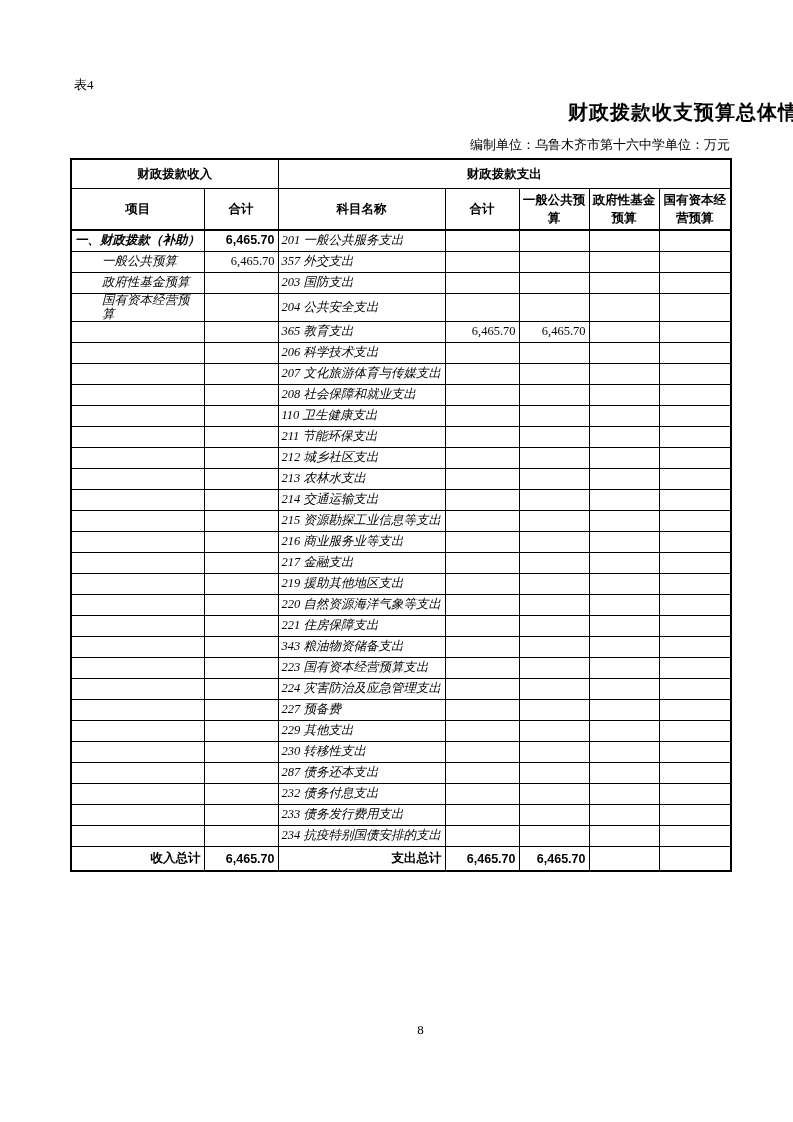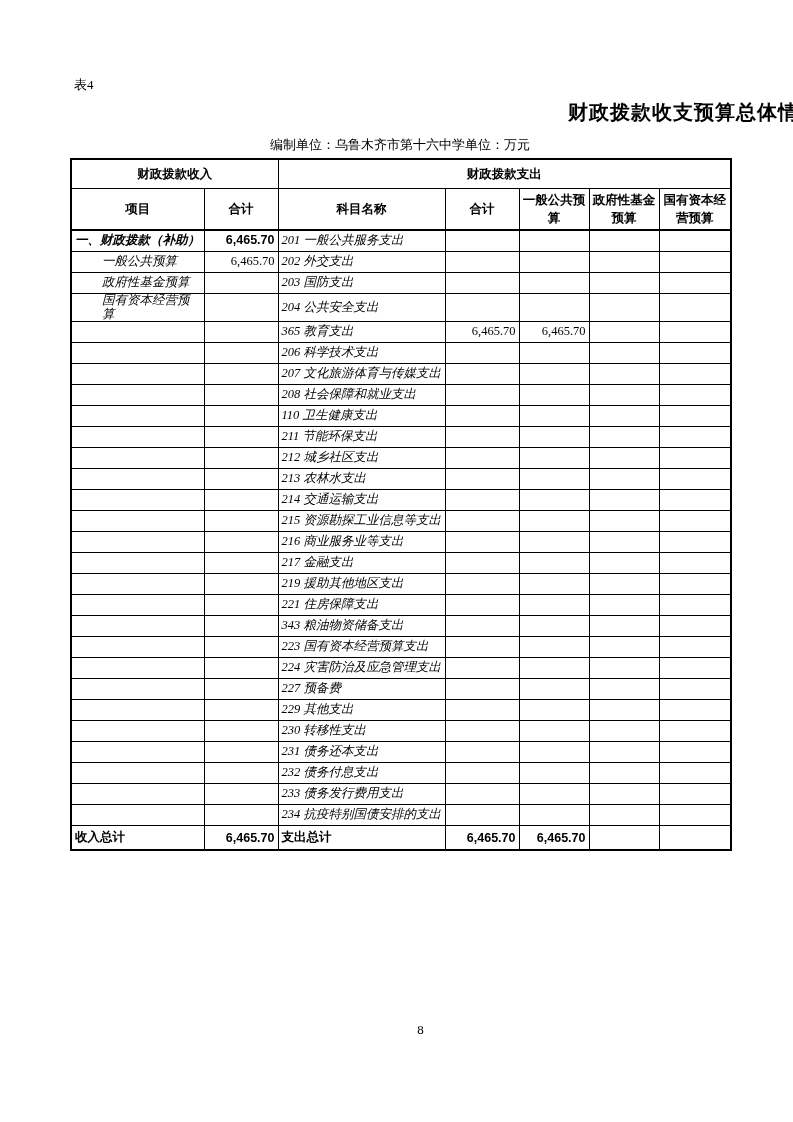--- a/index.html
+++ b/index.html
@@ -8,21 +8,21 @@
     font-family:"Liberation Serif","DejaVu Serif",serif;color:#000;padding-left:48px;
   }
   .table-no{position:absolute;top:76px;left:74px;font-size:13px;}
   .doc-title{
     position:absolute;top:99px;left:0;width:100%;text-align:right;
     font-size:20px;font-weight:bold;font-family:"Liberation Sans","DejaVu Sans",sans-serif;
     letter-spacing:1px;
   }
   .meta-row{
     position:absolute;top:136px;left:70px;width:660px;
-    display:flex;justify-content:center;font-size:13px;
+    display:flex;justify-content:flex-end;font-size:13px;
   }
   table.budget{
     position:absolute;top:158px;left:70px;width:660px;
     border-collapse:collapse;table-layout:fixed;
     border:2px solid #000;
     font-size:12.5px;
   }
   table.budget th, table.budget td{
     border:1px solid #000;padding:0 3px;overflow:hidden;white-space:normal;
   }
@@ -41,21 +41,21 @@
   tr.bold-income td:nth-child(1),
   tr.bold-income td:nth-child(2){
     font-weight:bold;font-family:"Liberation Sans","DejaVu Sans",sans-serif;
   }
   tr.indent-income td:nth-child(1){padding-left:30px;}
   tr.total-row{height:24px;}
   tr.total-row td{
     font-weight:bold;font-family:"Liberation Sans","DejaVu Sans",sans-serif;
     vertical-align:middle;
   }
-  tr.total-row td.ctr{text-align:left;}
+  tr.total-row td.ctr{text-align:right;}
   .page-number{
     position:absolute;top:1022px;left:0;width:100%;text-align:center;font-size:13px;
   }
 </style>
 </head>
 <body>
 
 <div class="page">
 
   <div class="table-no">表4</div>
@@ -98,21 +98,21 @@
       <td class="num">6,465.70</td>
       <td class="name sect">201  一般公共服务支出</td>
       <td class="num"></td>
       <td class="num"></td>
       <td class="num"></td>
       <td class="num"></td>
     </tr>
         <tr class="data-row indent-income">
       <td class="name">一般公共预算</td>
       <td class="num">6,465.70</td>
-      <td class="name sect">202  外交支出</td>
+      <td class="name sect">357  外交支出</td>
       <td class="num"></td>
       <td class="num"></td>
       <td class="num"></td>
       <td class="num"></td>
     </tr>
         <tr class="data-row indent-income">
       <td class="name">政府性基金预算</td>
       <td class="num"></td>
       <td class="name sect">203  国防支出</td>
       <td class="num"></td>
@@ -242,20 +242,29 @@
       <td class="num"></td>
       <td class="name sect">219  援助其他地区支出</td>
       <td class="num"></td>
       <td class="num"></td>
       <td class="num"></td>
       <td class="num"></td>
     </tr>
         <tr class="data-row">
       <td class="name"></td>
       <td class="num"></td>
+      <td class="name sect">220  自然资源海洋气象等支出</td>
+      <td class="num"></td>
+      <td class="num"></td>
+      <td class="num"></td>
+      <td class="num"></td>
+    </tr>
+        <tr class="data-row">
+      <td class="name"></td>
+      <td class="num"></td>
       <td class="name sect">221  住房保障支出</td>
       <td class="num"></td>
       <td class="num"></td>
       <td class="num"></td>
       <td class="num"></td>
     </tr>
         <tr class="data-row">
       <td class="name"></td>
       <td class="num"></td>
       <td class="name sect">343  粮油物资储备支出</td>
@@ -305,21 +314,21 @@
       <td class="num"></td>
       <td class="name sect">230  转移性支出</td>
       <td class="num"></td>
       <td class="num"></td>
       <td class="num"></td>
       <td class="num"></td>
     </tr>
         <tr class="data-row">
       <td class="name"></td>
       <td class="num"></td>
-      <td class="name sect">231  债务还本支出</td>
+      <td class="name sect">287  债务还本支出</td>
       <td class="num"></td>
       <td class="num"></td>
       <td class="num"></td>
       <td class="num"></td>
     </tr>
         <tr class="data-row">
       <td class="name"></td>
       <td class="num"></td>
       <td class="name sect">232  债务付息支出</td>
       <td class="num"></td>

